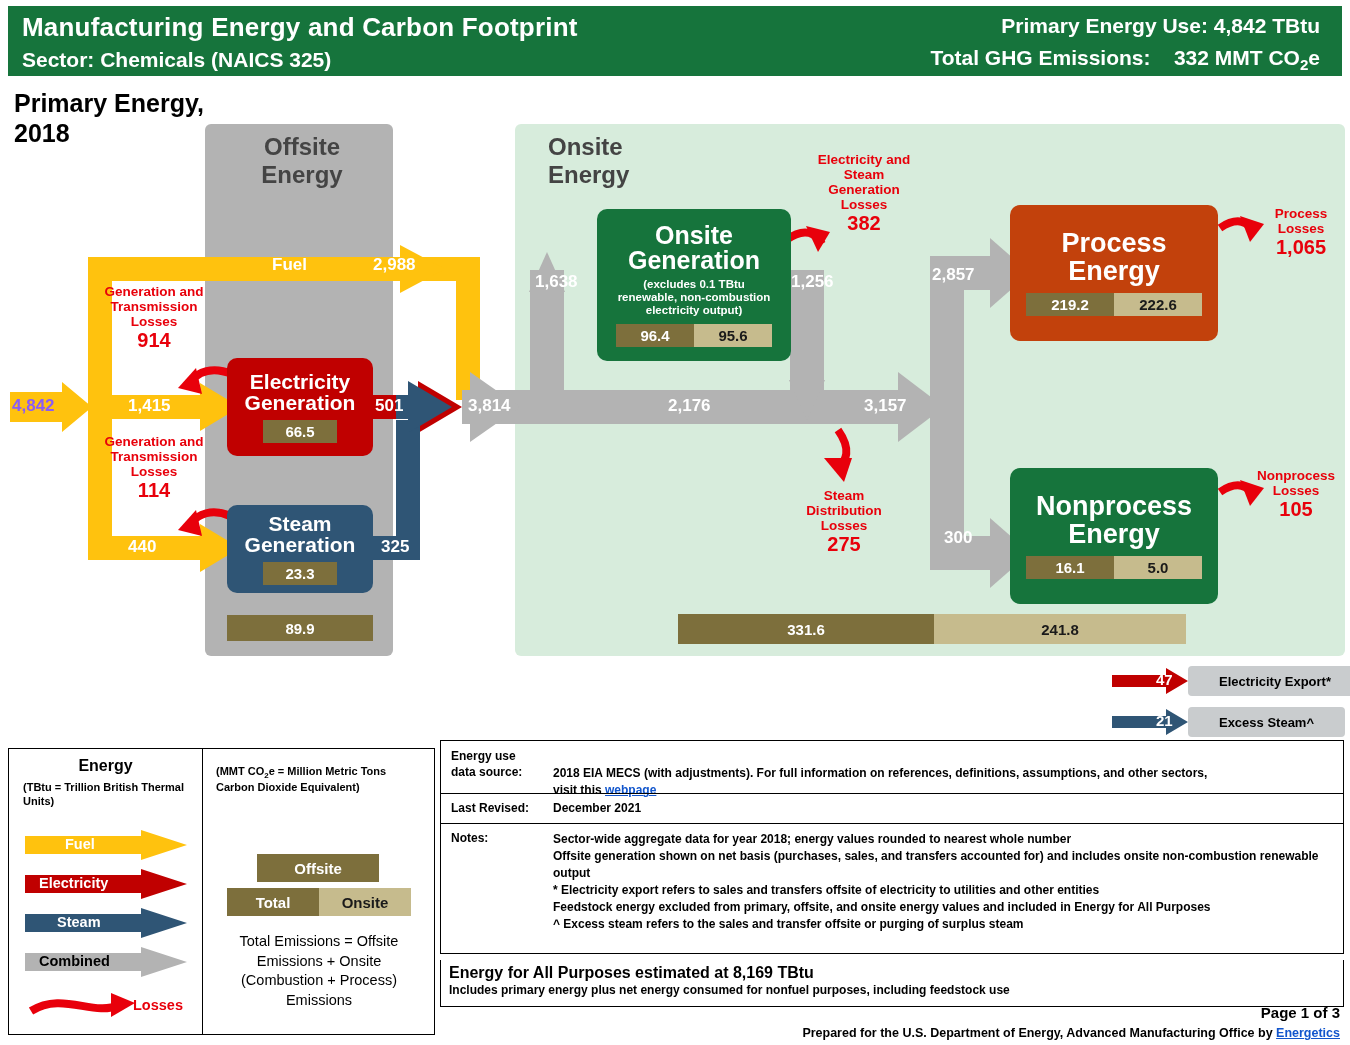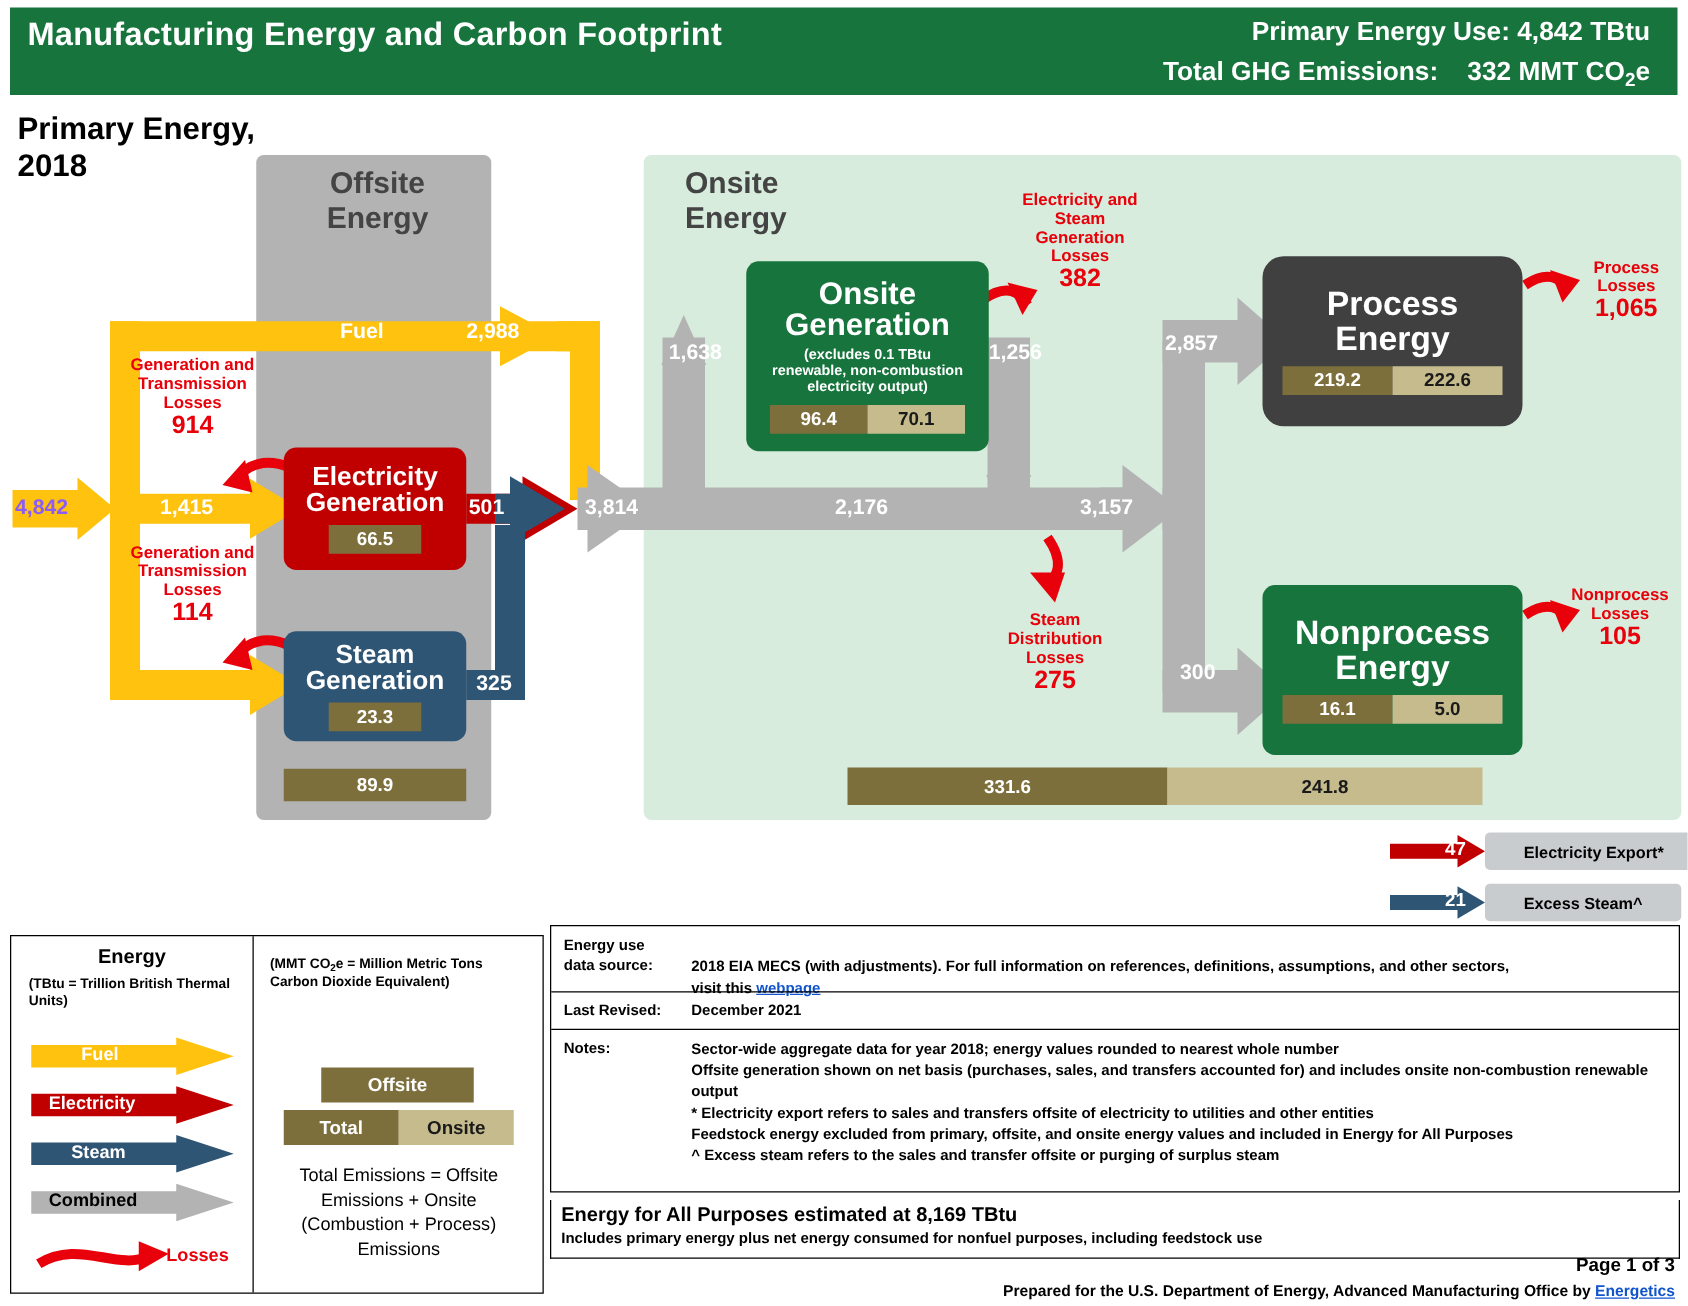--- a/index.html
+++ b/index.html
@@ -70,21 +70,21 @@
   #box-elec-gen{left:227px;top:358px;width:146px;height:98px;background:#c00000;}
   #box-elec-gen .bname{font-size:21px;}
   #box-steam-gen{left:227px;top:505px;width:146px;height:88px;background:#2f5575;}
   #box-steam-gen .bname{font-size:21px;}
   #offsite-total{left:227px;top:615px;width:146px;height:26px;background:#7d6f3c;color:#fff;font-weight:bold;font-size:15px;display:flex;align-items:center;justify-content:center;}
 
   #box-onsite-gen{left:597px;top:209px;width:194px;height:152px;background:#16743c;}
   #box-onsite-gen .bname{font-size:25px;}
   #box-onsite-gen .note{font-size:11.5px;font-weight:bold;line-height:1.15;margin-top:4px;padding:0 18px;}
 
-  #box-process{left:1010px;top:205px;width:208px;height:136px;background:#404040;border-radius:17px;}
+  #box-process{left:1010px;top:205px;width:208px;height:136px;background:#c2410c;}
   #box-process .bname{font-size:27px;}
   #box-nonprocess{left:1010px;top:468px;width:208px;height:136px;background:#16743c;}
   #box-nonprocess .bname{font-size:27px;}
 
   #onsite-total{left:678px;top:614px;width:508px;height:30px;display:flex;}
   #onsite-total .t-off{flex:0 0 256px;background:#7d6f3c;color:#fff;}
   #onsite-total .t-on{flex:1;background:#c6bb8d;color:#1a1a1a;}
   #onsite-total div{display:flex;align-items:center;justify-content:center;font-weight:bold;font-size:15px;}
 
   
@@ -123,20 +123,21 @@
   .exp-pill{
     background:#c9ccce;border-radius:4px;display:flex;align-items:center;
     font-size:13px;font-weight:bold;color:#000;
   }
 </style>
 </head>
 <body>
 
 <div class="abs" id="header">
   <div class="title">Manufacturing Energy and Carbon Footprint</div>
+  <div class="subtitle">Sector:  Chemicals (NAICS 325)</div>
   <div class="stat1">Primary Energy Use: 4,842 TBtu</div>
   <div class="stat2">
     <span>Total GHG Emissions:</span>
     &nbsp;&nbsp;&nbsp;<span>332 MMT CO</span><sub>2</sub><span>e</span>
   </div>
 </div>
 
 <div class="abs" id="primary-energy-label">
   <div>Primary Energy,</div>
   <div>2018</div>
@@ -216,21 +217,21 @@
   <polygon points="1240,216 1264,224 1250,242" fill="#e8000b"></polygon>
 
   <path d="M 1220,492 C 1238,480 1248,486 1254,496" stroke="#e8000b" stroke-width="8" fill="none"></path>
   <polygon points="1240,480 1264,488 1250,506" fill="#e8000b"></polygon>
 </svg>
 
 <div class="abs flownum" style="left:12px;top:396px;color:#8b5cf6;">4,842</div>
 <div class="abs flownum" style="left:272px;top:255px;">Fuel</div>
 <div class="abs flownum" style="left:373px;top:255px;">2,988</div>
 <div class="abs flownum" style="left:128px;top:396px;">1,415</div>
-<div class="abs flownum" style="left:128px;top:517px;">440</div>
+<div class="abs flownum" style="left:128px;top:537px;">440</div>
 <div class="abs flownum" style="left:375px;top:396px;">501</div>
 <div class="abs flownum" style="left:381px;top:537px;">325</div>
 <div class="abs flownum" style="left:468px;top:396px;">3,814</div>
 <div class="abs flownum" style="left:535px;top:272px;">1,638</div>
 <div class="abs flownum" style="left:791px;top:272px;">1,256</div>
 <div class="abs flownum" style="left:668px;top:396px;">2,176</div>
 <div class="abs flownum" style="left:864px;top:396px;">3,157</div>
 <div class="abs flownum" style="left:932px;top:265px;">2,857</div>
 <div class="abs flownum" style="left:944px;top:528px;">300</div>
 
@@ -257,21 +258,21 @@
 <div class="abs" id="offsite-total">89.9</div>
 
 <div class="abs box" id="box-onsite-gen">
   <div class="bname">
     <span>Onsite</span><br>
     <span>Generation</span>
   </div>
   <div class="note">(excludes 0.1 TBtu renewable, non-combustion electricity output)</div>
   <div class="ghg-row">
     <div class="ghg-cell ghg-offsite" style="width:78px;">96.4</div>
-    <div class="ghg-cell ghg-onsite" style="width:78px;">70.1</div>
+    <div class="ghg-cell ghg-onsite" style="width:78px;">95.6</div>
   </div>
 </div>
 
 <div class="abs box" id="box-process">
   <div class="bname">
     <span>Process</span><br>
     <span>Energy</span>
   </div>
   <div class="ghg-row">
     <div class="ghg-cell ghg-offsite" style="width:88px;">219.2</div>

